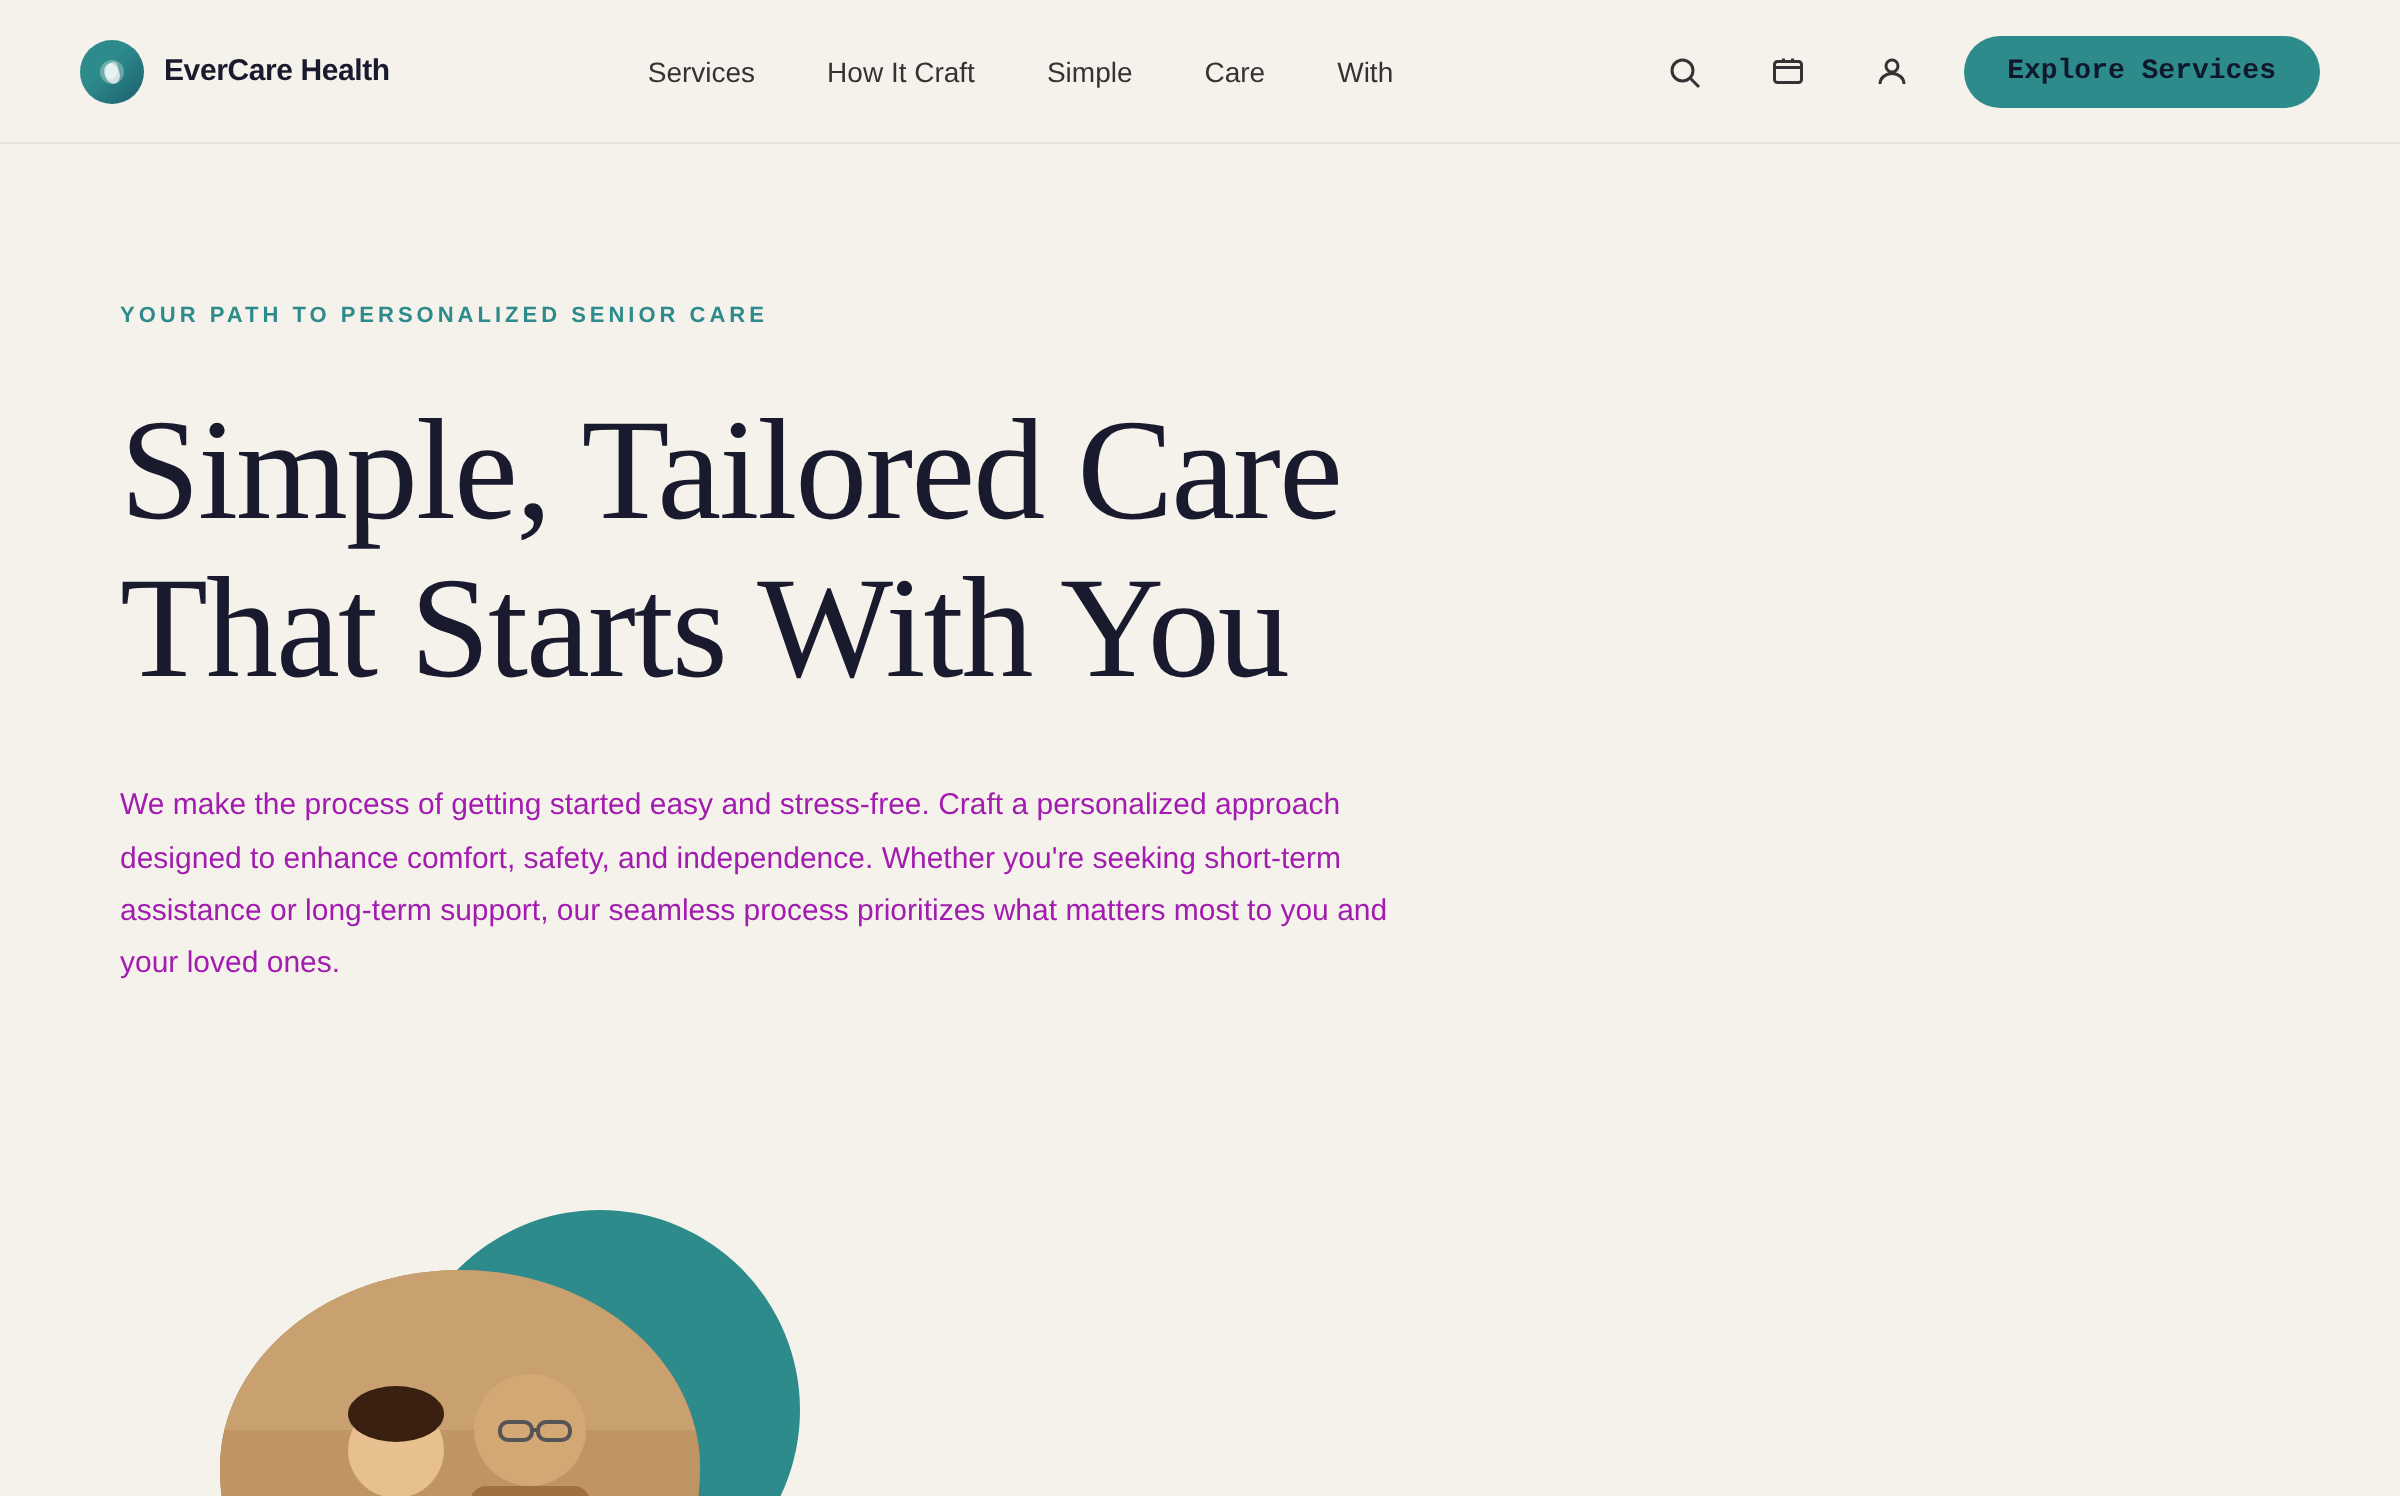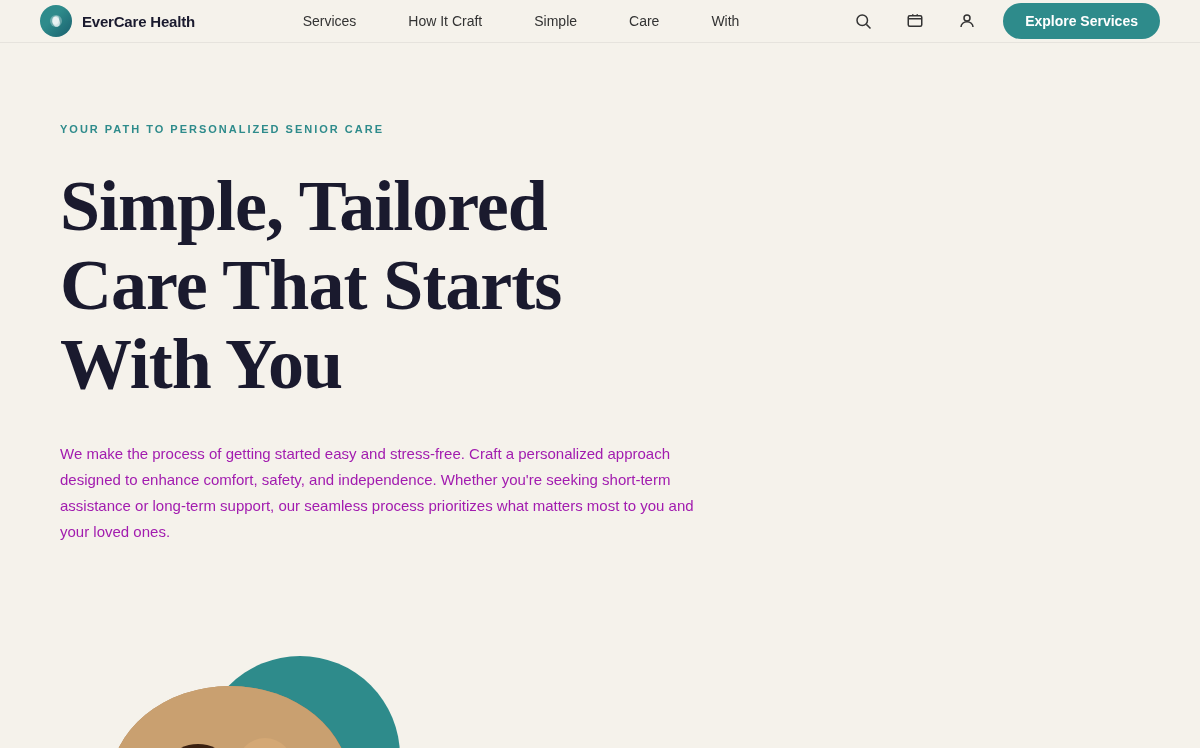--- a/index.html
+++ b/index.html
@@ -12,21 +12,21 @@
       min-height: 748px;
       overflow-x: hidden;
     }
 
     
     nav {
       display: flex;
       align-items: center;
       justify-content: space-between;
       padding: 16px 40px;
-      height: 43px;
+      height: 72px;
       background-color: #f5f2eb;
       border-bottom: 1px solid rgba(0,0,0,0.06);
       position: relative;
       z-index: 10;
     }
 
     .nav-logo {
       display: flex;
       align-items: center;
       gap: 10px;
@@ -55,21 +55,21 @@
       font-family: Arial, sans-serif;
       font-size: 15px;
       font-weight: 700;
       color: #1a1a2e;
       letter-spacing: -0.2px;
     }
 
     .nav-links {
       display: flex;
       align-items: center;
-      gap: 52px;
+      gap: 36px;
       list-style: none;
       font-family: Arial, sans-serif;
       font-size: 14px;
       color: #333;
     }
 
     .nav-links li a {
       text-decoration: none;
       color: #333;
       font-weight: 400;
@@ -89,25 +89,25 @@
       display: flex;
       align-items: center;
       justify-content: center;
       width: 32px;
       height: 32px;
       font-size: 18px;
     }
 
     .explore-btn {
       background-color: #2e8b8b;
-      color: #ffffff;
+      color: #0f172a;
       border: none;
       padding: 10px 22px;
       border-radius: 25px;
-      font-family: Liberation Sans, sans-serif;
+      font-family: Liberation Mono, monospace;
       font-size: 14px;
       font-weight: 600;
       cursor: pointer;
       white-space: nowrap;
     }
 
     
     .hero {
       padding: 80px 60px 60px 60px;
       max-width: 760px;
@@ -119,21 +119,21 @@
       font-weight: 700;
       letter-spacing: 2px;
       color: #2e8b8b;
       text-transform: uppercase;
       margin-bottom: 32px;
     }
 
     .hero-title {
       font-family: Georgia, serif;
       font-size: 72px;
-      font-weight: 700;
+      font-weight: 400;
       line-height: 1.1;
       color: #1a1a2e;
       margin-bottom: 36px;
       letter-spacing: -1px;
     }
 
     .hero-description {
       font-family: Arial, sans-serif;
       font-size: 15px;
       line-height: 1.75;

